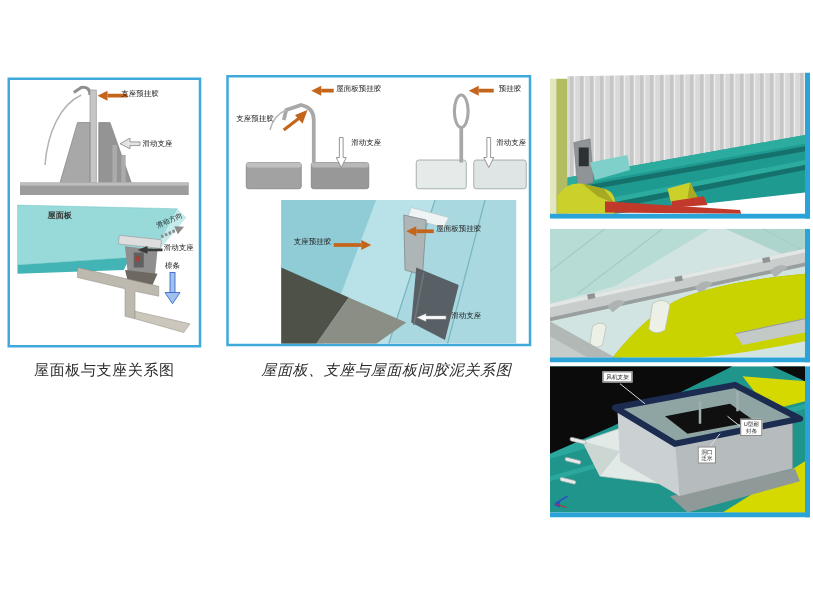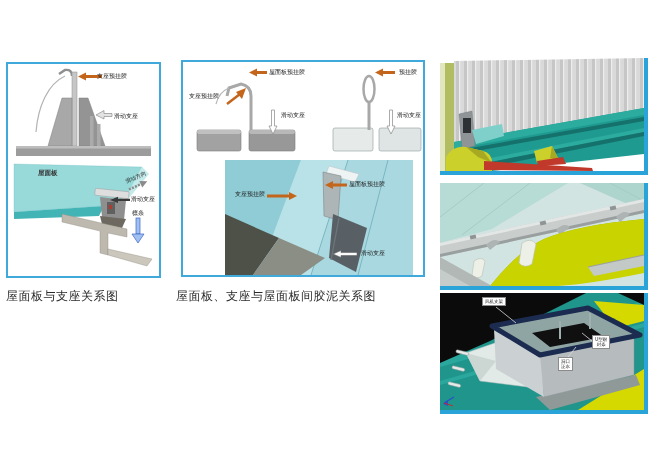--- a/index.html
+++ b/index.html
@@ -2,21 +2,21 @@
 <html><head>
 <meta charset="utf-8">
 <style>
   html,body{margin:0;padding:0;background:#ffffff;}
   .page{position:relative;width:650px;height:476px;background:#ffffff;overflow:hidden;
         font-family:"Liberation Sans","DejaVu Sans",sans-serif;}
   .panel{position:absolute;background:#ffffff;border:2px solid #3fa9dc;box-sizing:border-box;}
   .panel svg{position:absolute;left:0;top:0;}
   .lbl{position:absolute;font-size:6px;line-height:1;color:#222;white-space:nowrap;}
   .lbl.bold{font-weight:bold;color:#333;}
-  .caption{position:absolute;font-size:12px;color:#2b2b2b;text-align:left;letter-spacing:0.5px;}
+  .caption{position:absolute;font-size:12px;color:#2b2b2b;text-align:center;letter-spacing:0.5px;}
   .photo{position:absolute;}
   .photo svg{position:absolute;left:0;top:0;}
   .tag{position:absolute;background:#ffffff;border:0.5px solid #8a8a8a;color:#222;
        font-size:4.5px;line-height:1.15;padding:1px 2px;text-align:center;white-space:nowrap;}
 </style>
 </head>
 <body>
 
 <div class="page">
 
@@ -108,21 +108,21 @@
     </svg>
     <span class="lbl" style="left:86px;top:7px;">屋面板预挂胶</span>
     <span class="lbl" style="left:6px;top:31px;">支座预挂胶</span>
     <span class="lbl" style="left:98px;top:50px;">滑动支座</span>
     <span class="lbl" style="left:216px;top:7px;">预挂胶</span>
     <span class="lbl" style="left:214px;top:50px;">滑动支座</span>
     <span class="lbl" style="left:52px;top:129px;">支座预挂胶</span>
     <span class="lbl" style="left:166px;top:119px;">屋面板预挂胶</span>
     <span class="lbl" style="left:178px;top:188px;">滑动支座</span>
   </div>
-  <div class="caption" style="left:176px;top:288px;width:244px;">屋面板、支座与屋面板间胶泥关系图</div>
+  <div class="caption" style="left:187px;top:288px;width:244px;font-style:italic;">屋面板、支座与屋面板间胶泥关系图</div>
 
   <div class="photo" style="left:440px;top:58px;width:208px;height:117px;">
     <svg width="208" height="117" viewBox="0 0 208 117">
       <defs>
         <pattern id="ribs" width="8" height="8" patternUnits="userSpaceOnUse">
           <rect width="8" height="8" fill="#d9d9d9"></rect>
           <rect width="3" height="8" fill="#c6c6c6"></rect>
           <rect x="3" width="1.2" height="8" fill="#ededed"></rect>
         </pattern>
       </defs>

